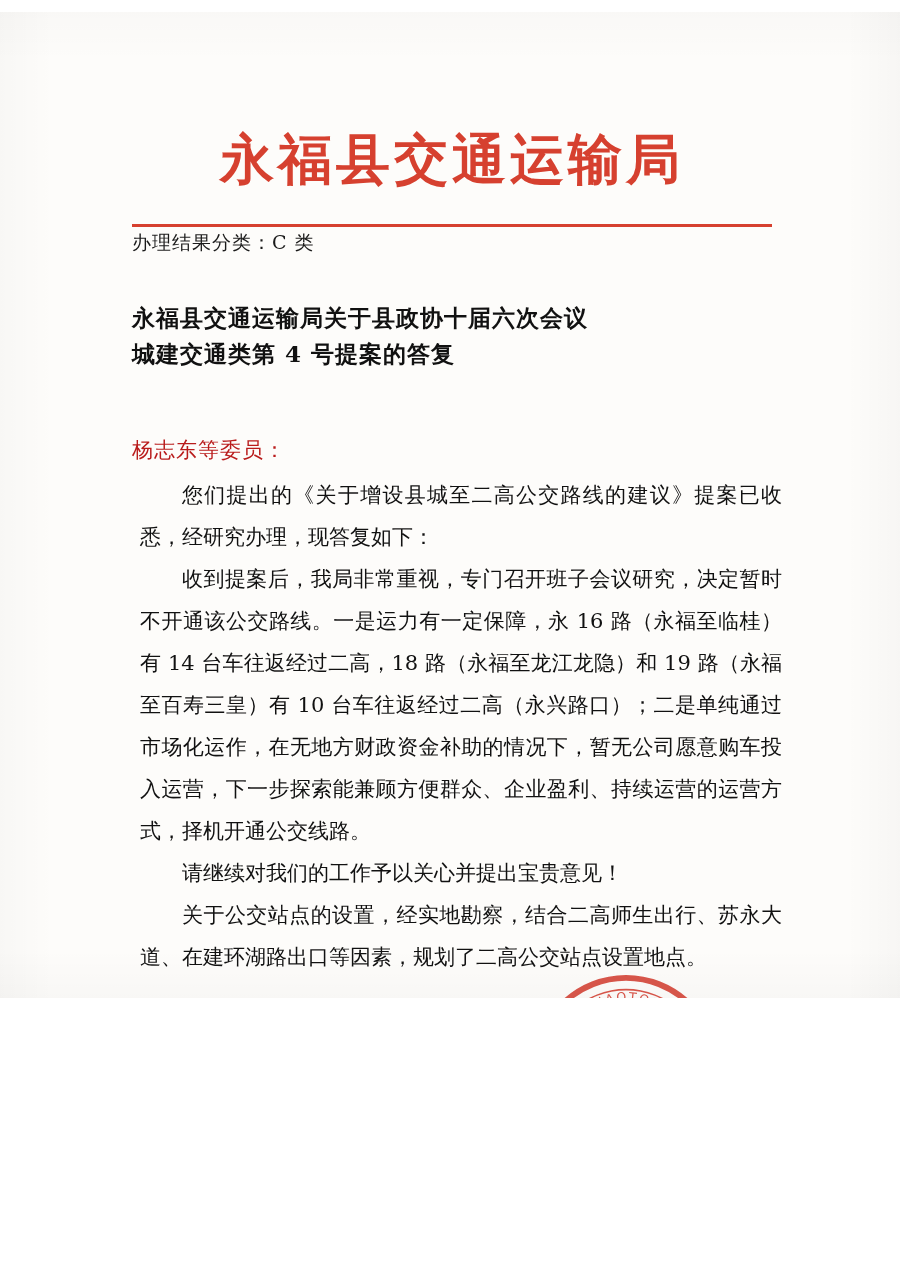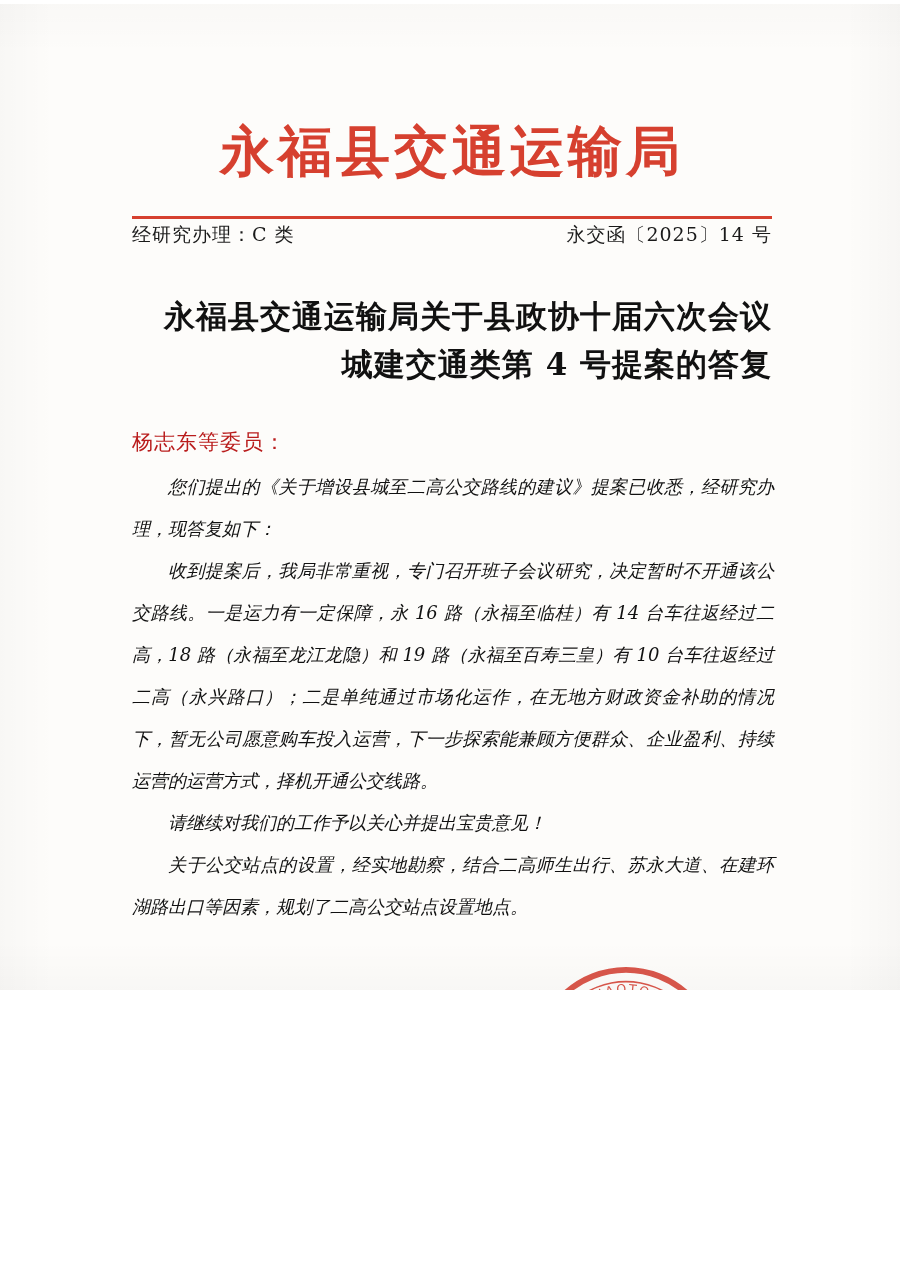--- a/index.html
+++ b/index.html
@@ -7,21 +7,21 @@
     padding: 0;
     background: #ffffff;
   }
   body {
     font-family: "DejaVu Serif", "Liberation Serif", serif;
   }
   .page {
     position: relative;
     width: 900px;
     height: 986px;
-    margin: 4px auto;
+    margin: 12px auto;
     background: #fdfcfa;
     overflow: hidden;
   }
   
   .paper-tint {
     position: absolute;
     inset: 0;
     background:
       linear-gradient(90deg, rgba(0,0,0,0.020) 0%, rgba(0,0,0,0.0) 6%, rgba(0,0,0,0.0) 94%, rgba(0,0,0,0.025) 100%),
       linear-gradient(180deg, rgba(0,0,0,0.015) 0%, rgba(0,0,0,0.0) 5%, rgba(0,0,0,0.0) 95%, rgba(0,0,0,0.02) 100%);
@@ -78,49 +78,48 @@
     height: 3px;
     background: #d6402f;
   }
 
   
   .doc-title {
     position: absolute;
     left: 0;
     top: 288px;
     width: 640px;
-    text-align: right;
+    text-align: left;
     font-weight: bold;
-    font-size: 31px;
+    font-size: 23px;
     line-height: 1.55;
     color: #111;
     letter-spacing: 1px;
   }
   .doc-title div { white-space: nowrap; }
 
   
   .salutation {
     position: absolute;
     left: 0;
     top: 424px;
     font-size: 21px;
     color: #b91c1c;
     letter-spacing: 1px;
   }
   .body-text {
     position: absolute;
-    left: 0;
+    left: 8px;
     top: 462px;
     width: 642px;
-    font-size: 18px;
+    font-size: 21px;
     line-height: 42px;
     color: #111;
     text-align: justify;
     text-justify: inter-character;
-    font-style: italic;
   }
   .body-text p {
     margin: 0;
     text-indent: 2em;
   }
 
   
   .signature {
     position: absolute;
     right: 8px;
@@ -163,22 +162,21 @@
 
   <div class="content">
 
     <div class="masthead">
       <div class="masthead-title">永福县交通运输局</div>
     </div>
 
     <div class="red-rule"></div>
 
     <div class="class-line">
-      <span>经研究办理：C 类</span>
-      <span>永交函〔2025〕14 号</span>
+      <span>办理结果分类：C 类</span>
     </div>
 
     <div class="doc-title">
       <div>永福县交通运输局关于县政协十届六次会议</div>
       <div>城建交通类第 4 号提案的答复</div>
     </div>
 
     <div class="salutation">杨志东等委员：</div>
 
     <div class="body-text">

